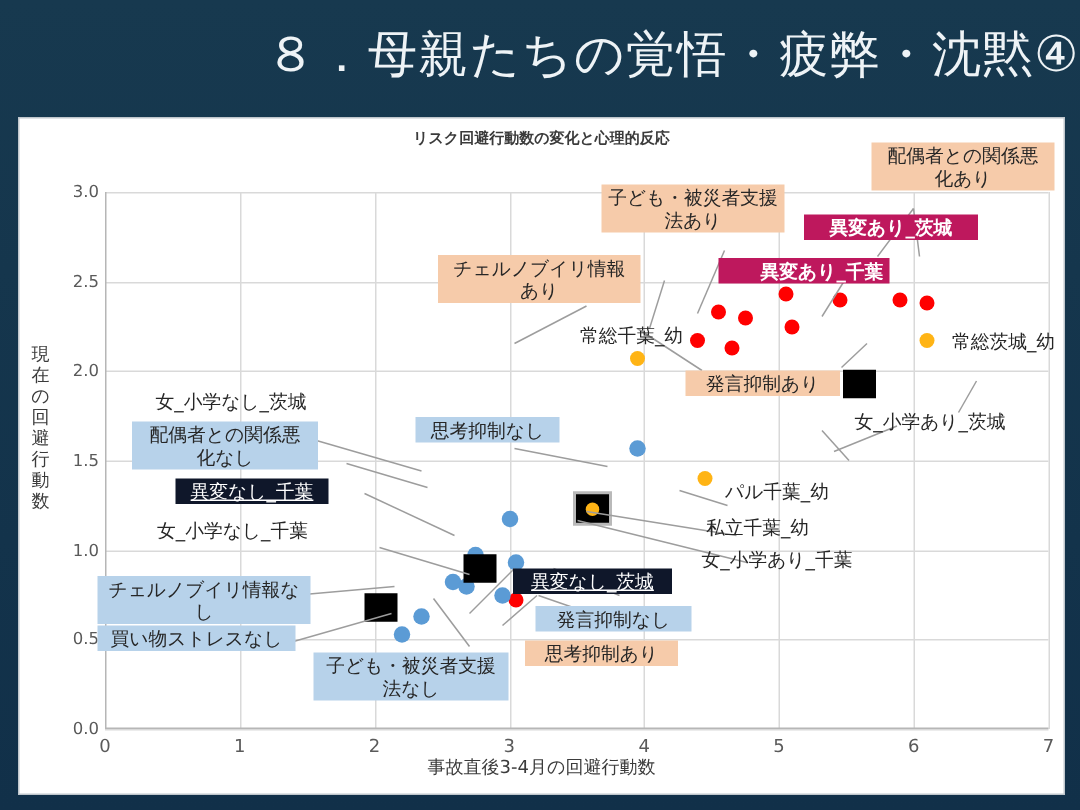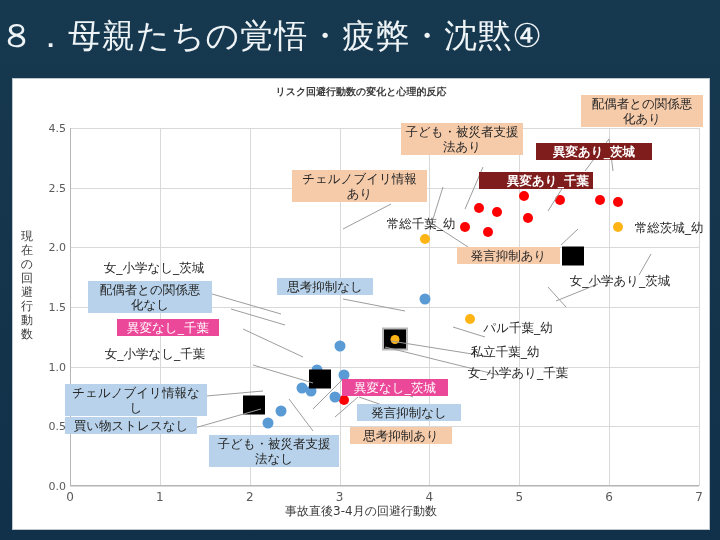--- a/index.html
+++ b/index.html
@@ -8,21 +8,21 @@
     background:#16384f;
     font-family:"Liberation Sans","DejaVu Sans",sans-serif;
     overflow:hidden;
   }
   #slide{position:relative;width:720px;height:540px;
     background:linear-gradient(180deg,#17394f 0%,#113049 100%);}
 
   
   #slide-title{
     position:absolute;left:0;top:14px;width:720px;
-    text-align:left;color:#eef3f6;
+    text-align:right;color:#eef3f6;
     font-size:33px;letter-spacing:1px;font-weight:400;
     font-family:"DejaVu Sans","Liberation Sans",sans-serif;
     white-space:nowrap;
   }
 
   
   #chart-panel{
     position:absolute;left:12px;top:78px;width:696px;height:450px;
     background:#ffffff;border:1px solid #bfc6cc;
     overflow:hidden;
@@ -80,22 +80,22 @@
   
   .lbl{
     position:absolute;font-size:12.5px;line-height:15px;
     font-family:"DejaVu Sans","Liberation Sans",sans-serif;
     white-space:pre-line;text-align:center;color:#262626;
     padding:1px 3px;box-sizing:border-box;
   }
   .lbl.plain{background:transparent;}
   .lbl.peach{background:#f6cbaa;}
   .lbl.lightblue{background:#b7d2ea;}
-  .lbl.midblue{background:#ec4899;color:#ffffff;}
-  .lbl.red{background:#7f1d1d;color:#ffffff;font-weight:600;}
+  .lbl.midblue{background:#0f172a;color:#ffffff;text-decoration:underline;}
+  .lbl.red{background:#be185d;color:#ffffff;font-weight:600;}
 </style>
 </head>
 <body>
 
 <div id="slide">
 
   <div id="slide-title">８．母親たちの覚悟・疲弊・沈黙④</div>
 
   <div id="chart-panel">
 
@@ -164,21 +164,21 @@
         <div class="xtick" style="left: 539.143px;">6</div>
         <div class="xtick" style="left: 629px;">7</div>
       </div>
     <div id="yticks-col" style="position:absolute;left:10px;top:49px;width:43px;height:358px;">
         <div class="ytick" style="top: 358px;">0.0</div>
         <div class="ytick" style="top: 298.333px;">0.5</div>
         <div class="ytick" style="top: 238.667px;">1.0</div>
         <div class="ytick" style="top: 179px;">1.5</div>
         <div class="ytick" style="top: 119.333px;">2.0</div>
         <div class="ytick" style="top: 59.6667px;">2.5</div>
-        <div class="ytick" style="top: 0px;">4.5</div>
+        <div class="ytick" style="top: 0px;">3.0</div>
       </div>
 
     <div id="x-axis-title">事故直後3-4月の回避行動数</div>
 
     <svg id="leaders" viewBox="0 0 696 450">
       <g stroke="#9d9d9d" stroke-width="1" fill="none">
         <line x1="596" y1="60" x2="572" y2="92"></line>
         <line x1="596" y1="60" x2="600" y2="92"></line>
         <line x1="555" y1="100" x2="535" y2="132"></line>
         <line x1="470" y1="88" x2="452" y2="130"></line>

